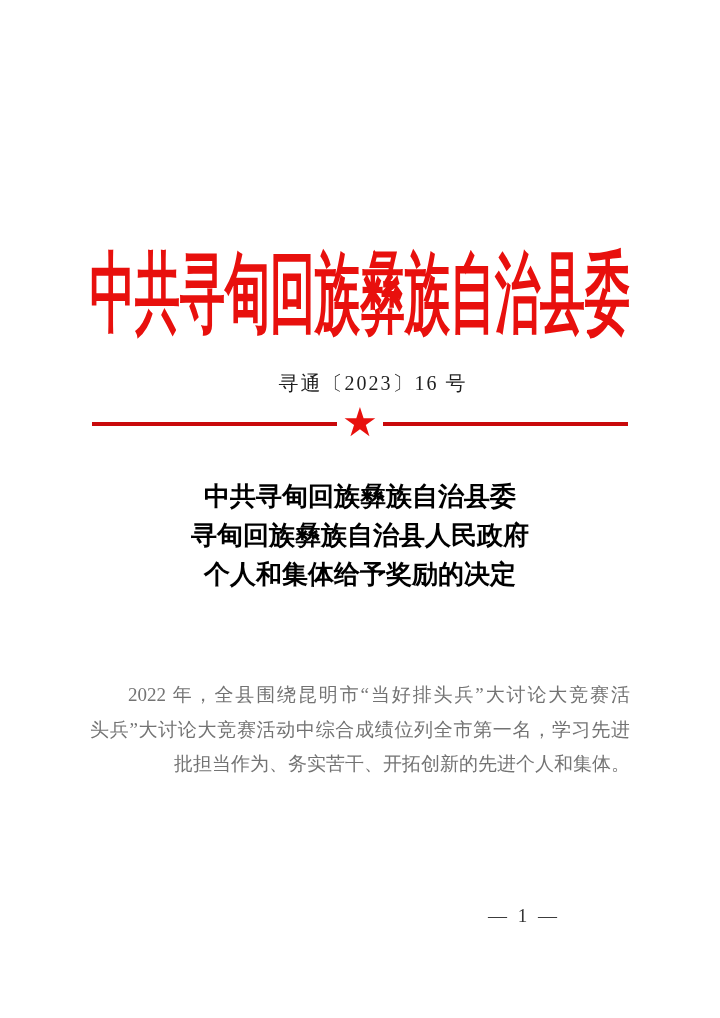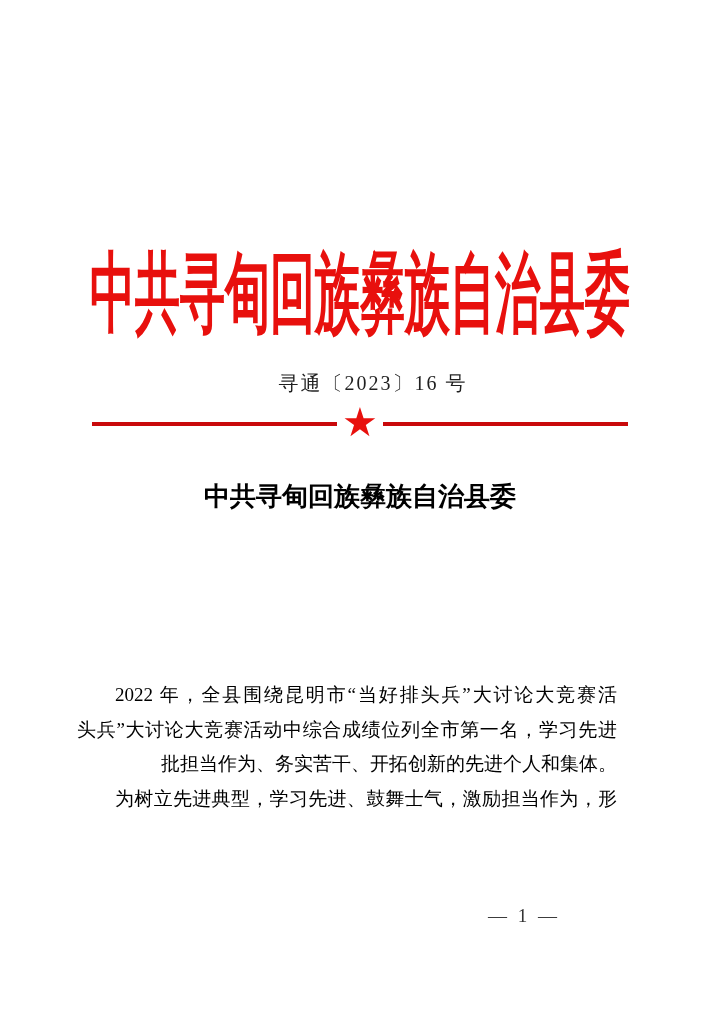--- a/index.html
+++ b/index.html
@@ -82,23 +82,23 @@
     font-size: 26px;
     font-weight: bold;
     line-height: 39px;
     color: #000;
     white-space: nowrap;
   }
 
   
   .body-text {
     position: absolute;
-    top: 678px; left: 77px;
+    top: 678px; left: 90px;
     width: 540px;
-    color: #000000;
+    color: #737373;
   }
   .body-text .line {
     font-size: 19px;
     line-height: 34.5px;
     height: 34.5px;
     overflow: hidden;
   }
   .body-text .line.justify {
     text-align: justify;
     text-align-last: justify;
@@ -131,24 +131,25 @@
   <div class="doc-number">寻通〔2023〕16 号</div>
 
   <div class="rule-row">
     <span class="rule-line"></span>
     <span class="star">★</span>
     <span class="rule-line"></span>
   </div>
 
   <div class="doc-title">
       <div class="title-line">中共寻甸回族彝族自治县委</div>
+      <div class="title-line">寻甸回族彝族自治县人民政府</div>
+      <div class="title-line">个人和集体给予奖励的决定</div>
     </div>
 
   <div class="body-text">
       <div class="line justify indent">2022 年，全县围绕昆明市“当好排头兵”大讨论大竞赛活</div>
       <div class="line justify">头兵”大讨论大竞赛活动中综合成绩位列全市第一名，学习先进</div>
       <div class="line plain">批担当作为、务实苦干、开拓创新的先进个人和集体。</div>
-      <div class="line justify indent">为树立先进典型，学习先进、鼓舞士气，激励担当作为，形</div>
     </div>
 
   <div class="page-number">— 1 —</div>
 
 </div>
 
 </body></html>

